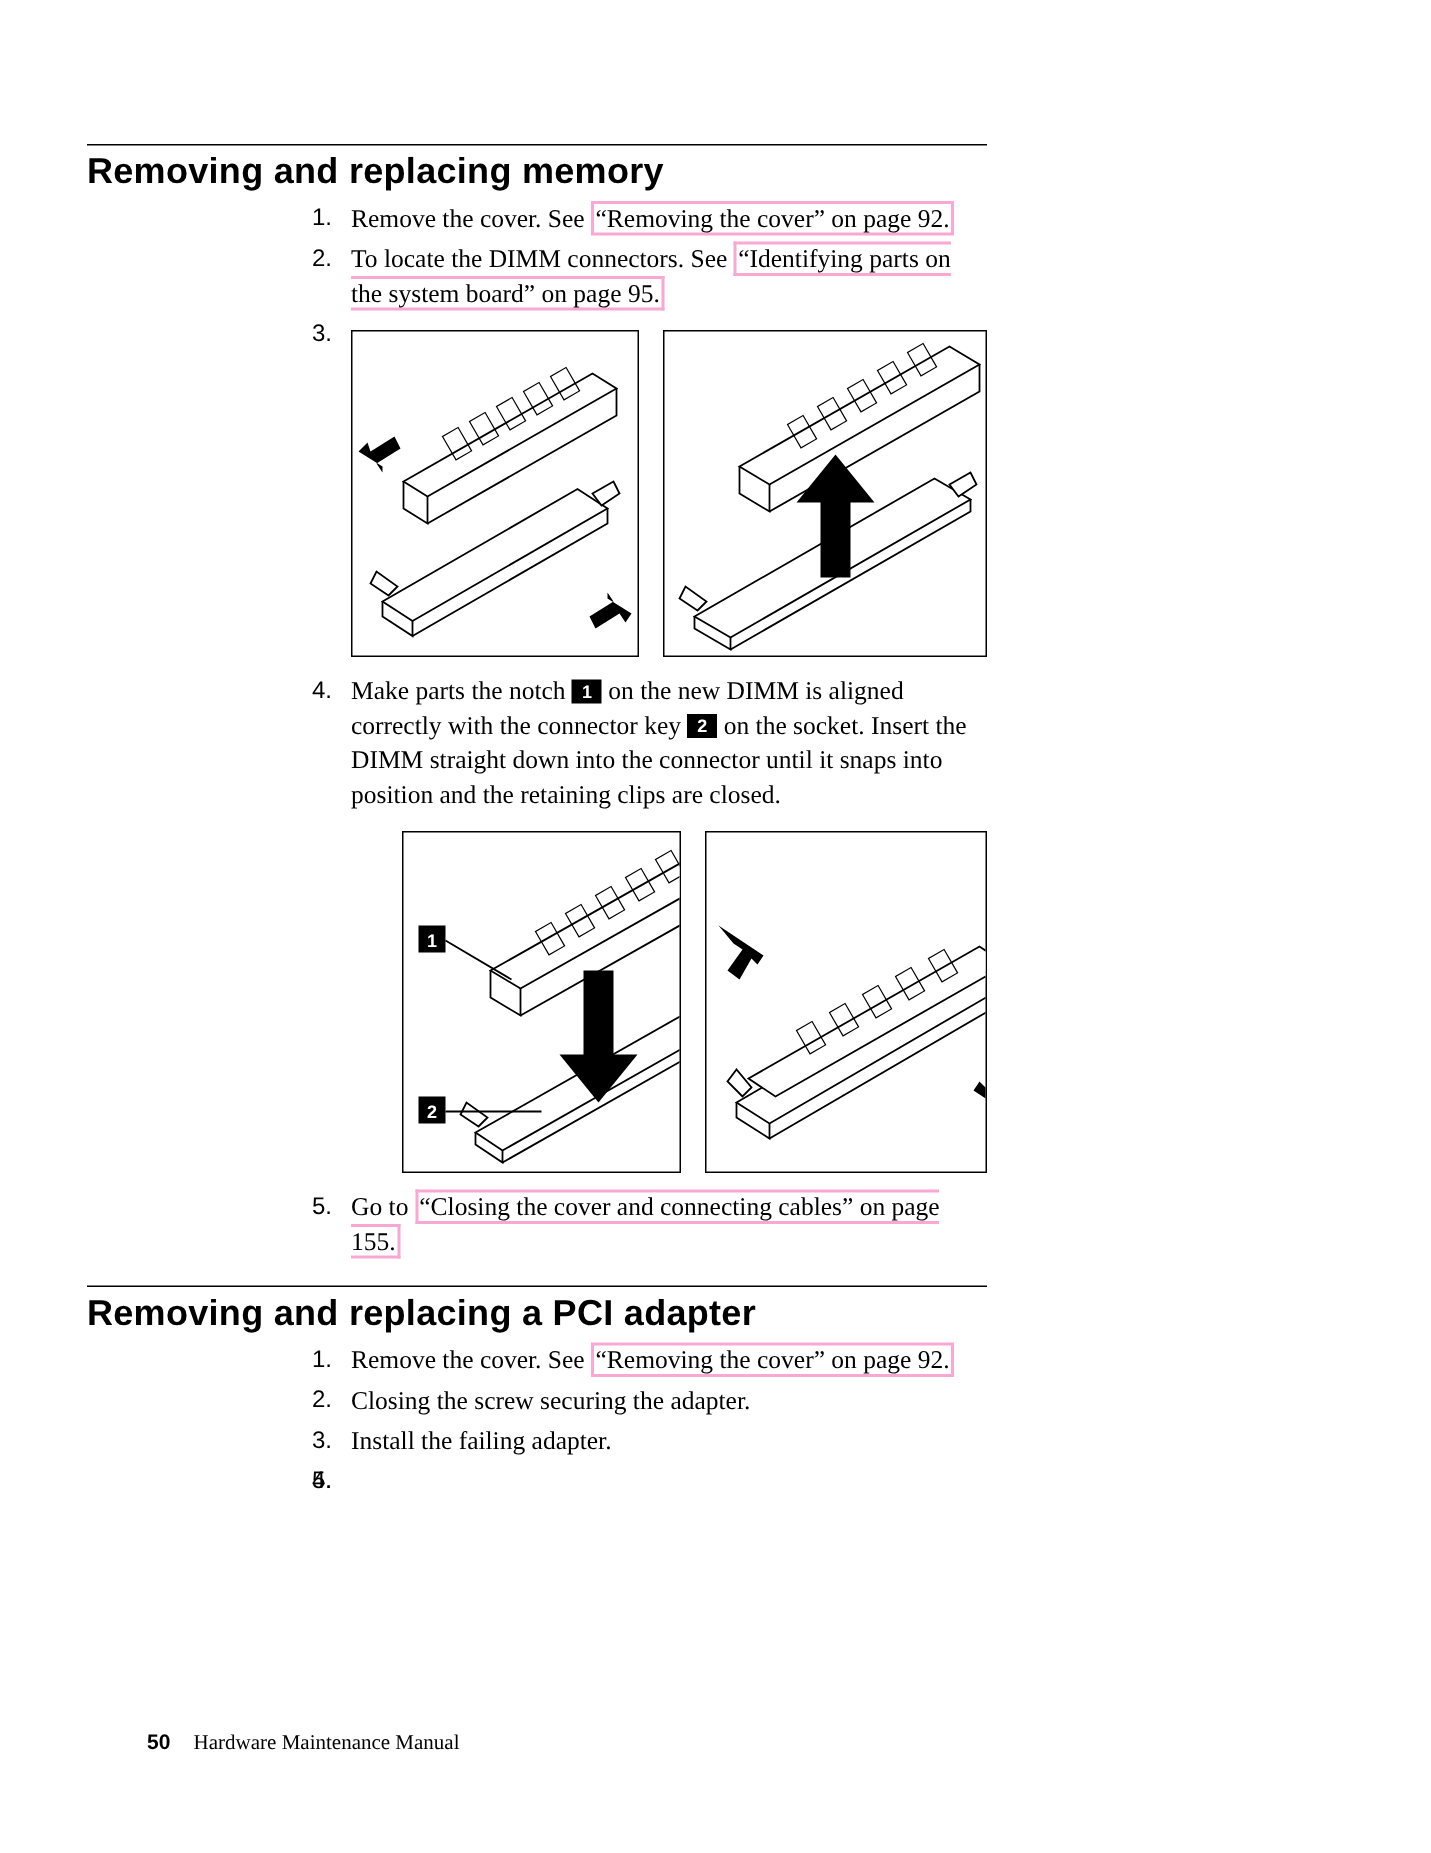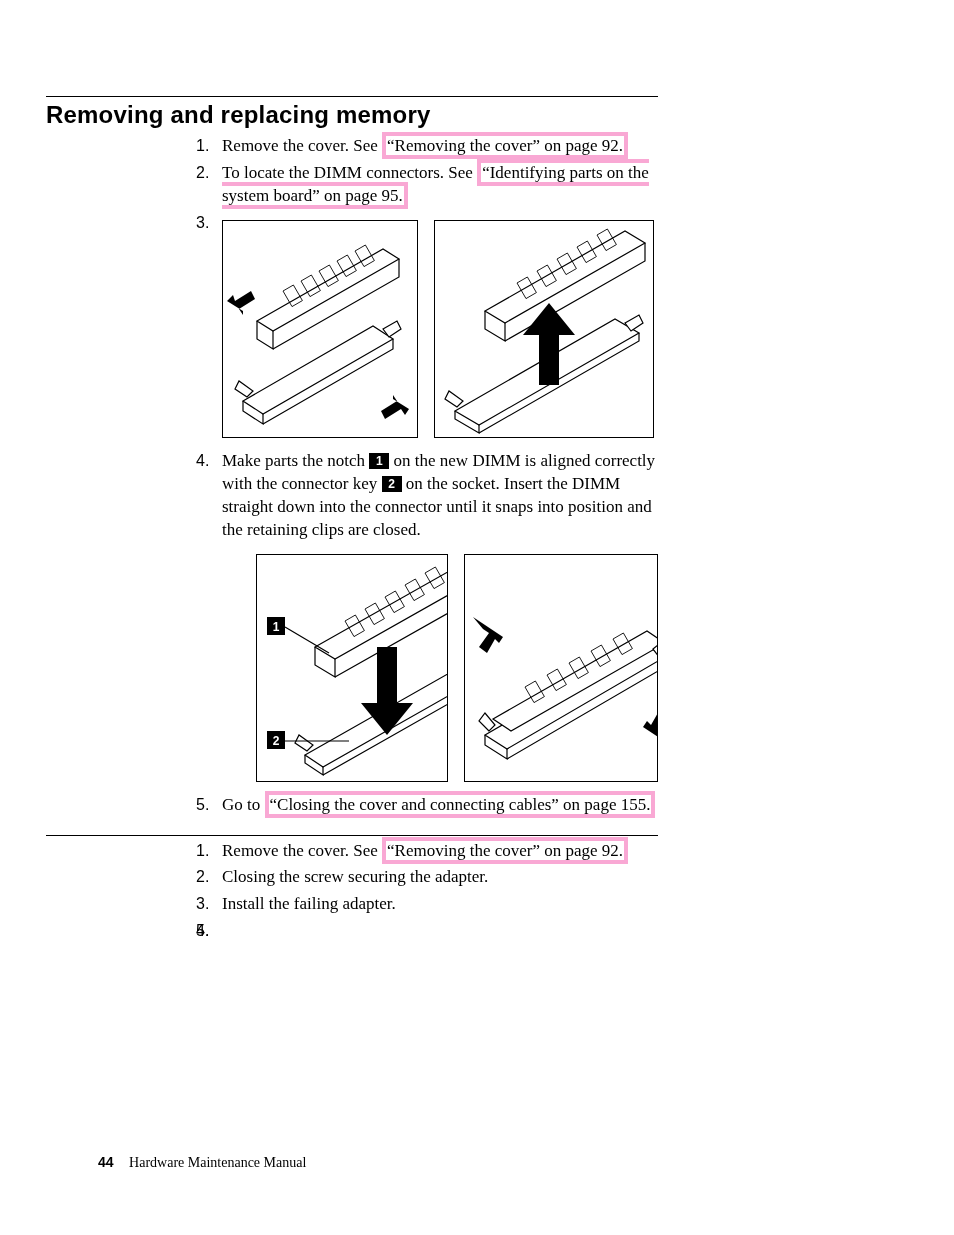--- a/index.html
+++ b/index.html
@@ -10,21 +10,21 @@
     height: 1235px;
     background: #fff;
     font-family: "Palatino Linotype", "Book Antiqua", Palatino, Georgia, serif;
     color: #000;
   }
   .page {
     position: relative;
     width: 756px;
     height: 1235px;
     box-sizing: border-box;
-    padding: 96px 98px 0 46px;
+    padding: 96px 98px 0 58px;
   }
   .rule {
     border: none;
     border-top: 1.5px solid #000;
     margin: 0 0 4px 0;
   }
   h2.section-heading {
     font-family: Helvetica, Arial, sans-serif;
     font-weight: 700;
     font-size: 24px;
@@ -46,21 +46,21 @@
     padding-left: 26px;
     margin-bottom: 4px;
   }
   ol.steps .num {
     position: absolute;
     left: 0;
     font-family: Helvetica, Arial, sans-serif;
     font-size: 16px;
   }
   .xref {
-    border: 4px solid #f9a8d4;
+    border: 2px solid #f9a8d4;
     padding: 0 1px;
     display: inline;
   }
   .callout {
     display: inline-block;
     min-width: 16px;
     height: 16px;
     line-height: 16px;
     background: #000;
     color: #fff;
@@ -253,20 +253,21 @@
       <li>
         <span class="num">5.</span>
         <span>Go to </span><span class="xref">“Closing the cover and connecting cables” on page 155.</span>
       </li>
     </ol>
   </div>
 
   <div style="height:14px"></div>
 
   <hr class="rule">
+  <h2 class="section-heading">Removing and replacing a PCI adapter</h2>
   <div class="content">
     <ol class="steps">
       <li>
         <span class="num">1.</span>
         <span>Remove the cover. See </span><span class="xref">“Removing the cover” on page 92.</span>
       </li>
       <li>
         <span class="num">2.</span>
         <span>Closing the screw securing the adapter.</span>
       </li>
@@ -277,16 +278,16 @@
       <li>
         <span class="num">4.</span>
       </li>
       <li>
         <span class="num">5.</span>
       </li>
     </ol>
   </div>
 
   <div class="footer">
-    <span class="pagenum">44</span>
+    <span class="pagenum">50</span>
     <span>Hardware Maintenance Manual</span>
   </div>
 </div>
 
 </body></html>

